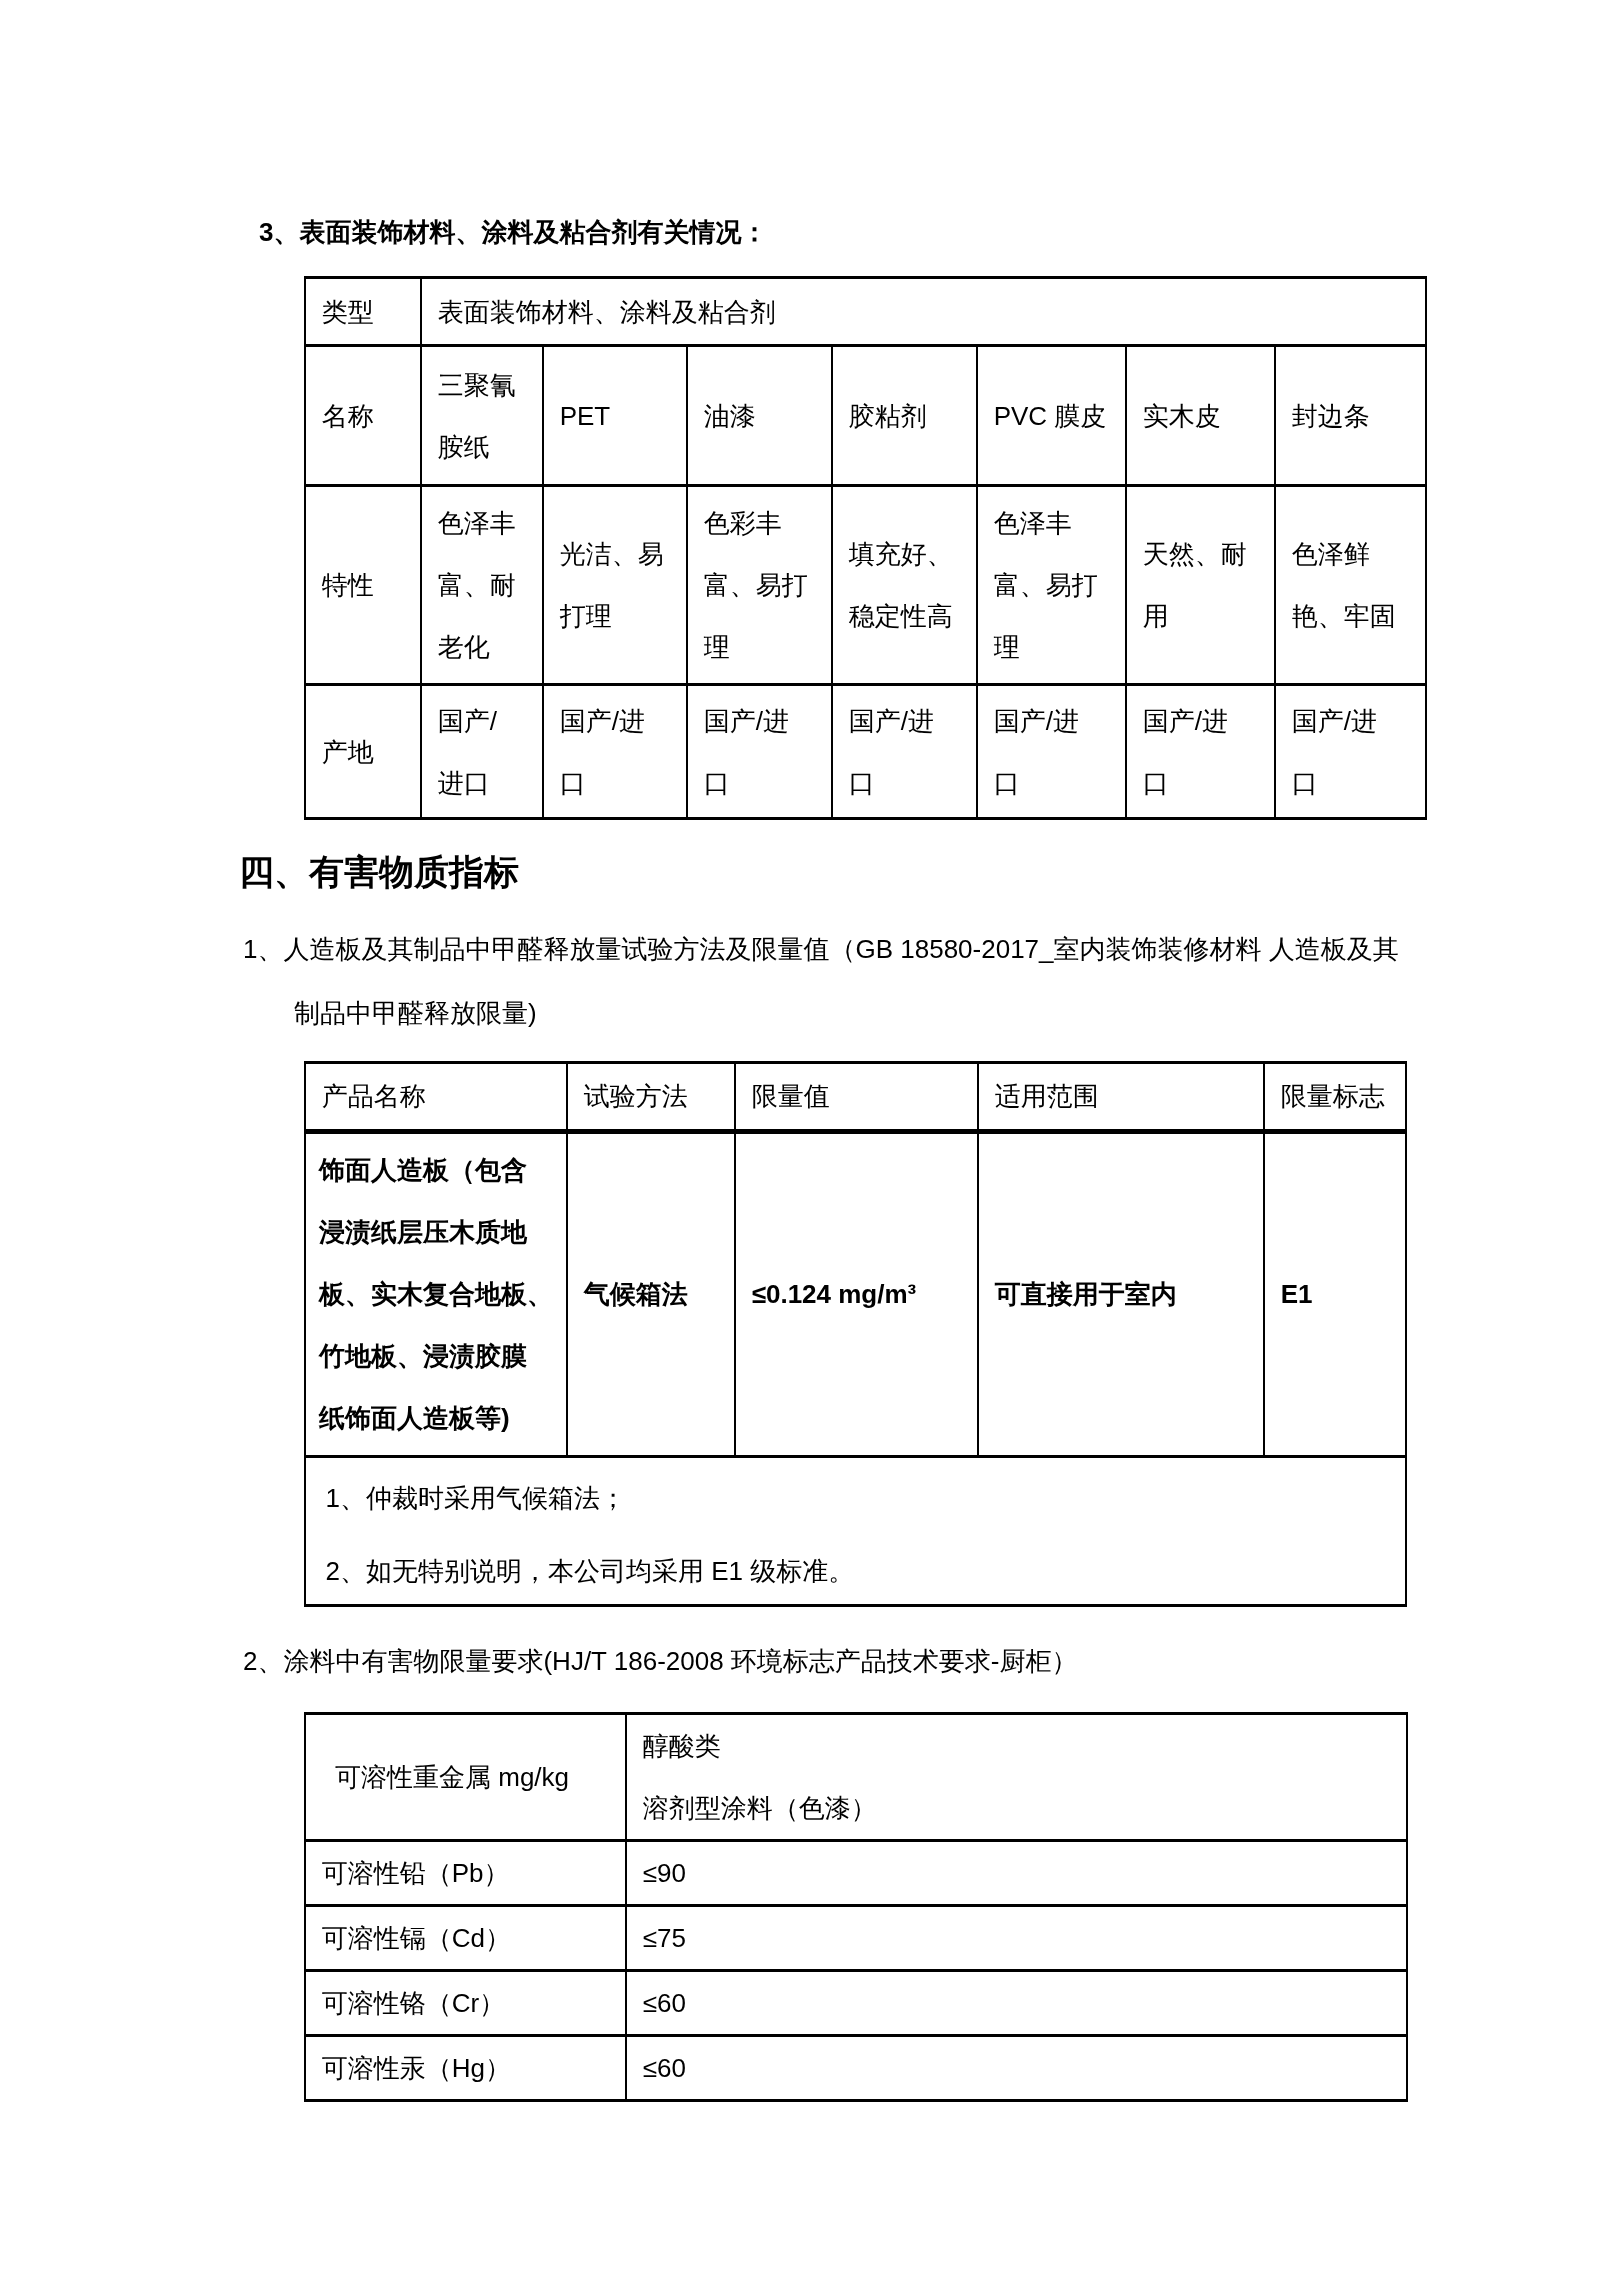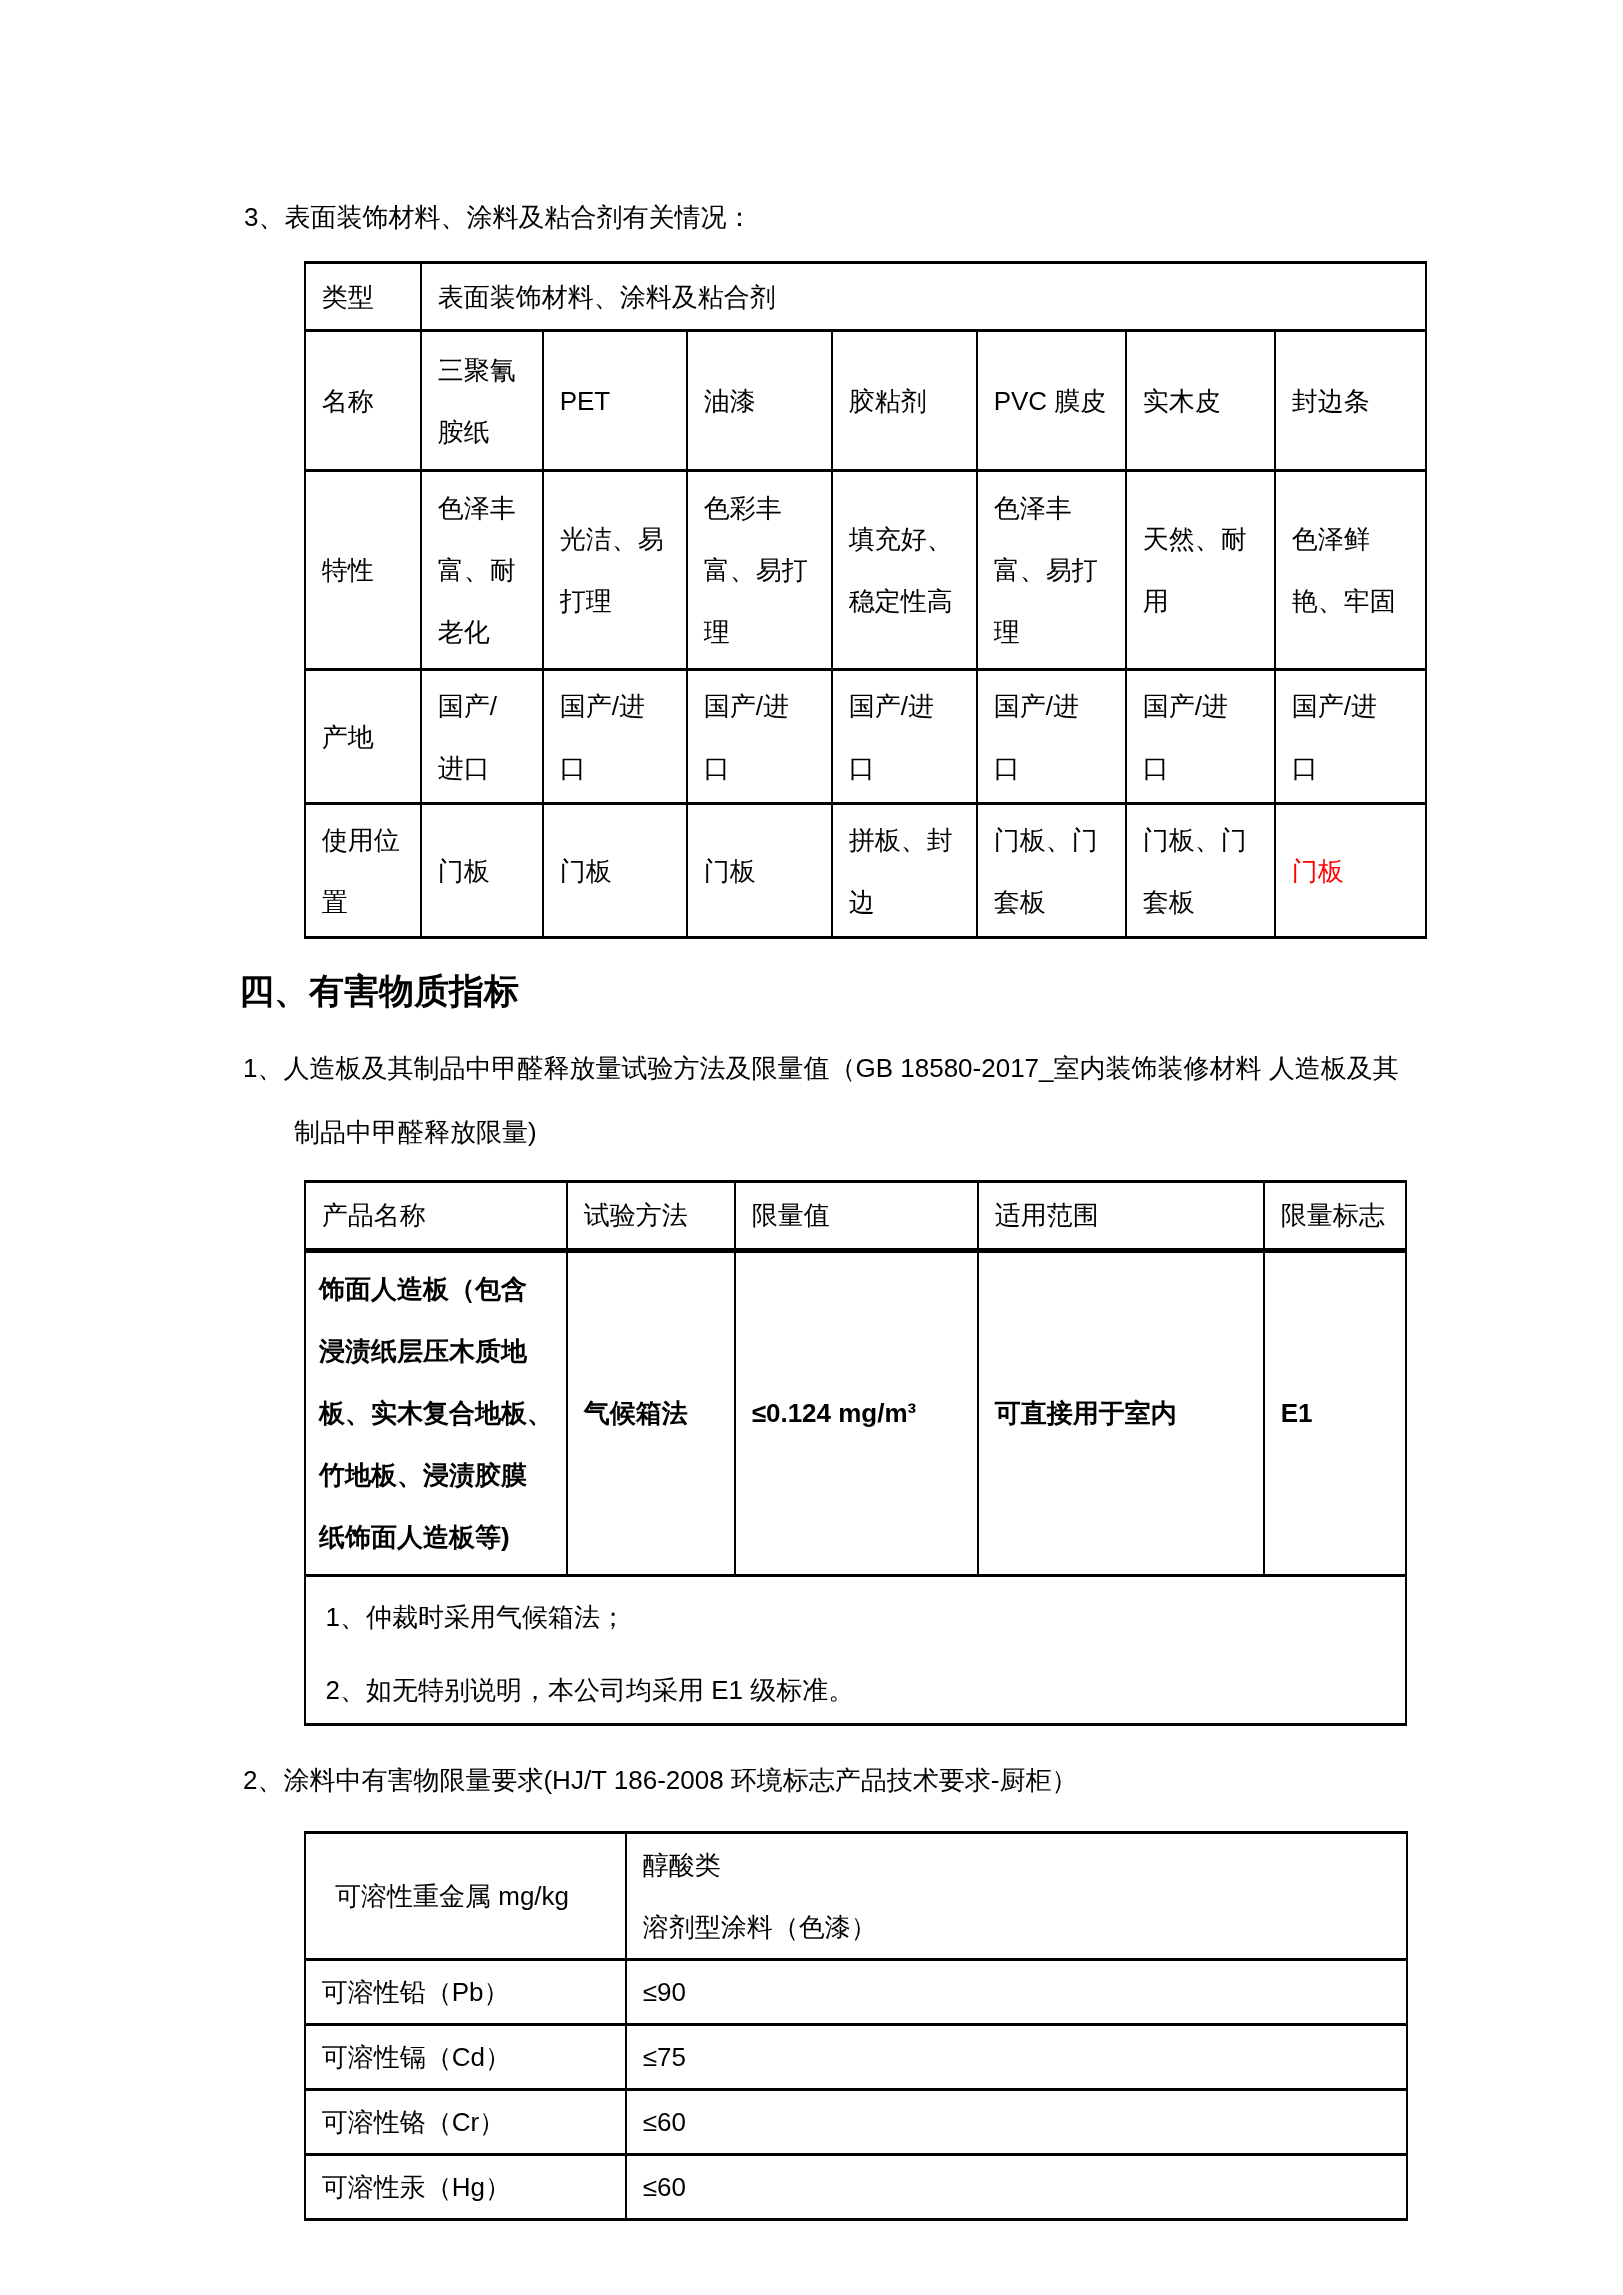--- a/index.html
+++ b/index.html
@@ -2,21 +2,21 @@
 <html style="font-size:10.5px"><head>
 <meta charset="utf-8">
 <style>
   html,body{margin:0;padding:0;background:#888;}
   .page{
     width:1623px;height:2295px;background:#ffffff;position:relative;
     font-family:"Liberation Sans","DejaVu Sans",sans-serif;
     color:#000;font-size:26px;overflow:hidden;
   }
   .pre{white-space:pre-line;}
-  .s3-heading{margin:1px;padding:195px 52px 0 243px;line-height:43px;font-weight:normal;font-size:26px;}
+  .s3-heading{margin:16px;padding:195px 52px 0 243px;line-height:43px;font-weight:bold;font-size:26px;}
   table{border-collapse:collapse;table-layout:fixed;}
   td{
     border:2.6px solid #000;border-top-width:3.9px;border-bottom-width:3.9px;
     vertical-align:middle;padding:0 11.8px 0 15.7px;line-height:62px;
     overflow:hidden;word-break:break-word;
   }
   
   .t1{margin:22px 0 0 304px;width:1122px;}
   .t1 .r1 td{height:65px;}
   .t1 .r2 td{height:137px;}
@@ -105,34 +105,20 @@
 口</td>
       <td class="pre">国产/进
 口</td>
       <td class="pre">国产/进
 口</td>
       <td class="pre">国产/进
 口</td>
       <td class="pre">国产/进
 口</td>
     </tr>
-    <tr class="r5">
-      <td class="pre">使用位
-置</td>
-      <td>门板</td>
-      <td>门板</td>
-      <td>门板</td>
-      <td class="pre">拼板、封
-边</td>
-      <td class="pre">门板、门
-套板</td>
-      <td class="pre">门板、门
-套板</td>
-      <td class="red">门板</td>
-    </tr>
   </tbody>
     </table>
 
   <h2 class="s4-heading">四、有害物质指标</h2>
 
   <p class="item hang pre">1、人造板及其制品中甲醛释放量试验方法及限量值（GB 18580-2017_室内装饰装修材料 人造板及其
 制品中甲醛释放限量)</p>
 
   <table class="t2">
     <colgroup>

